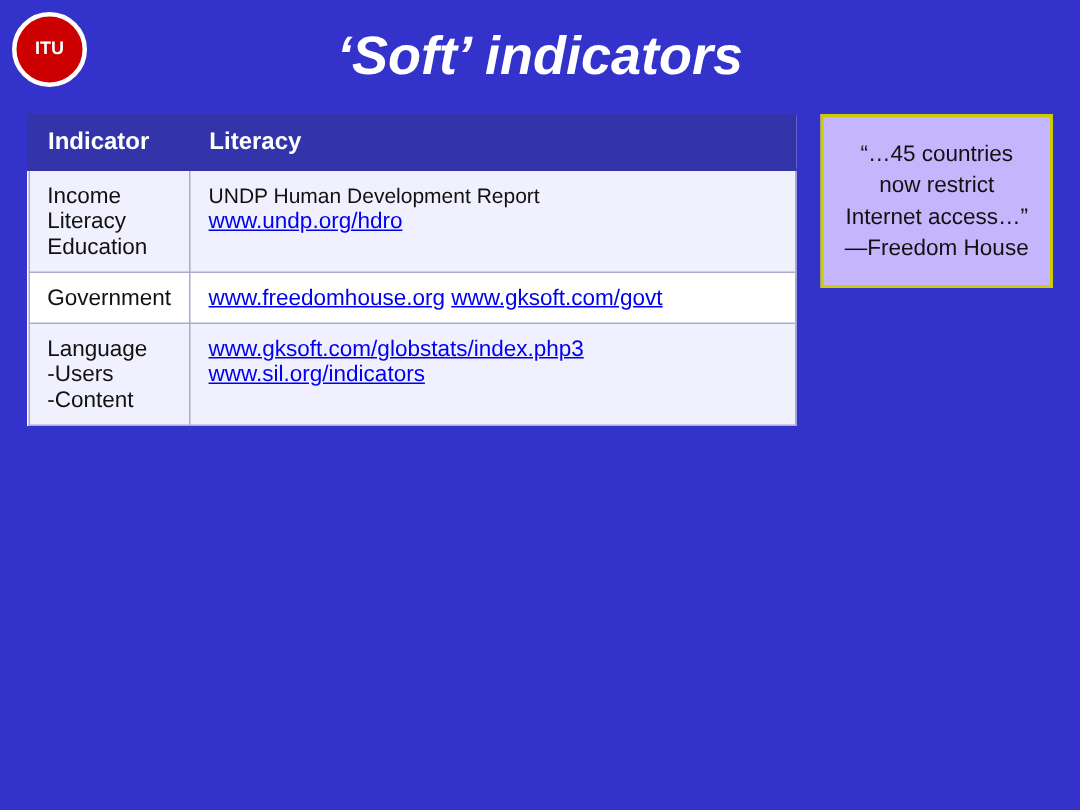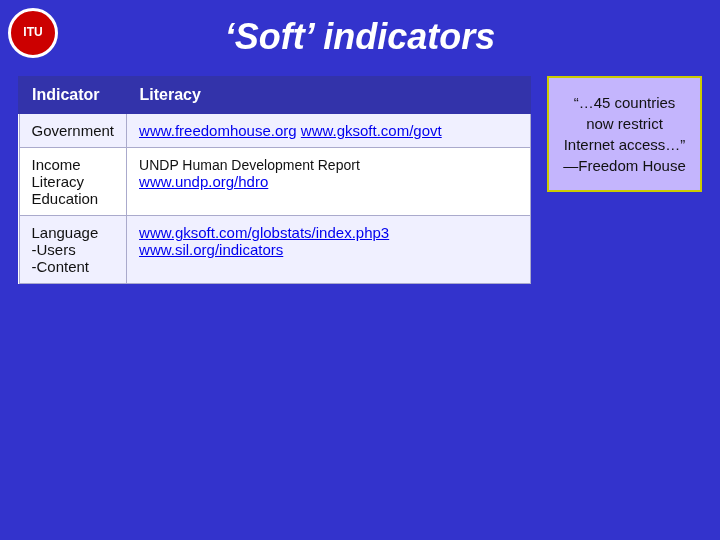--- a/index.html
+++ b/index.html
@@ -127,34 +127,34 @@
     <table>
       <thead>
         <tr>
           <th>Indicator</th>
           <th>Literacy</th>
         </tr>
       </thead>
       <tbody>
 
         <tr>
-          <td class="indicator-cell">Government</td>
-          <td>
-            <a href="#">www.freedomhouse.org</a>
-            <a href="#">www.gksoft.com/govt</a>
-          </td>
-        </tr>
-
-        <tr>
           <td class="indicator-cell" style="white-space:pre-line;">Income
 Literacy
 Education</td>
           <td>
             <span style="font-size:14px;">UNDP Human Development Report</span><br>
             <a href="#">www.undp.org/hdro</a>
+          </td>
+        </tr>
+
+        <tr>
+          <td class="indicator-cell">Government</td>
+          <td>
+            <a href="#">www.freedomhouse.org</a>
+            <a href="#">www.gksoft.com/govt</a>
           </td>
         </tr>
 
         <tr>
           <td class="indicator-cell" style="white-space:pre-line;margin-left:12px;">Language
 -Users
 -Content</td>
           <td>
             <a href="#">www.gksoft.com/globstats/index.php3</a>
             <a href="#">www.sil.org/indicators</a>

